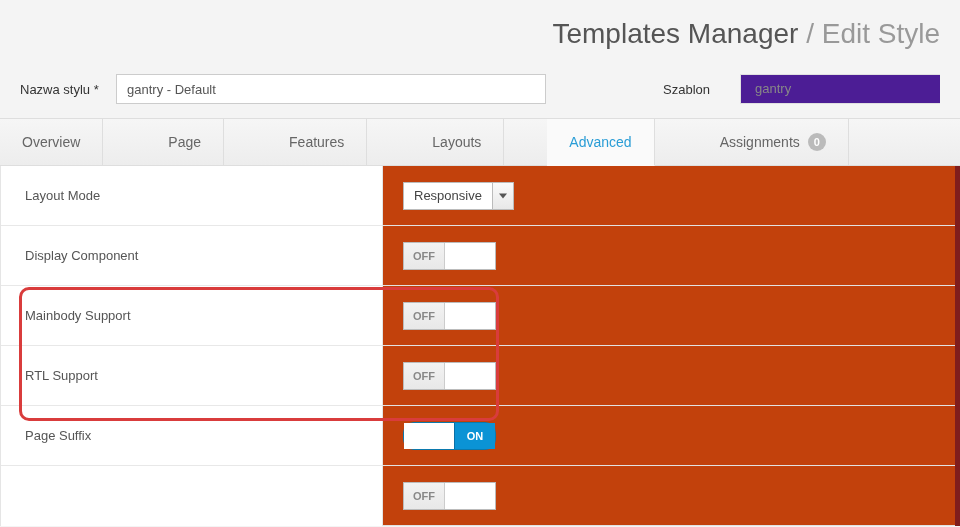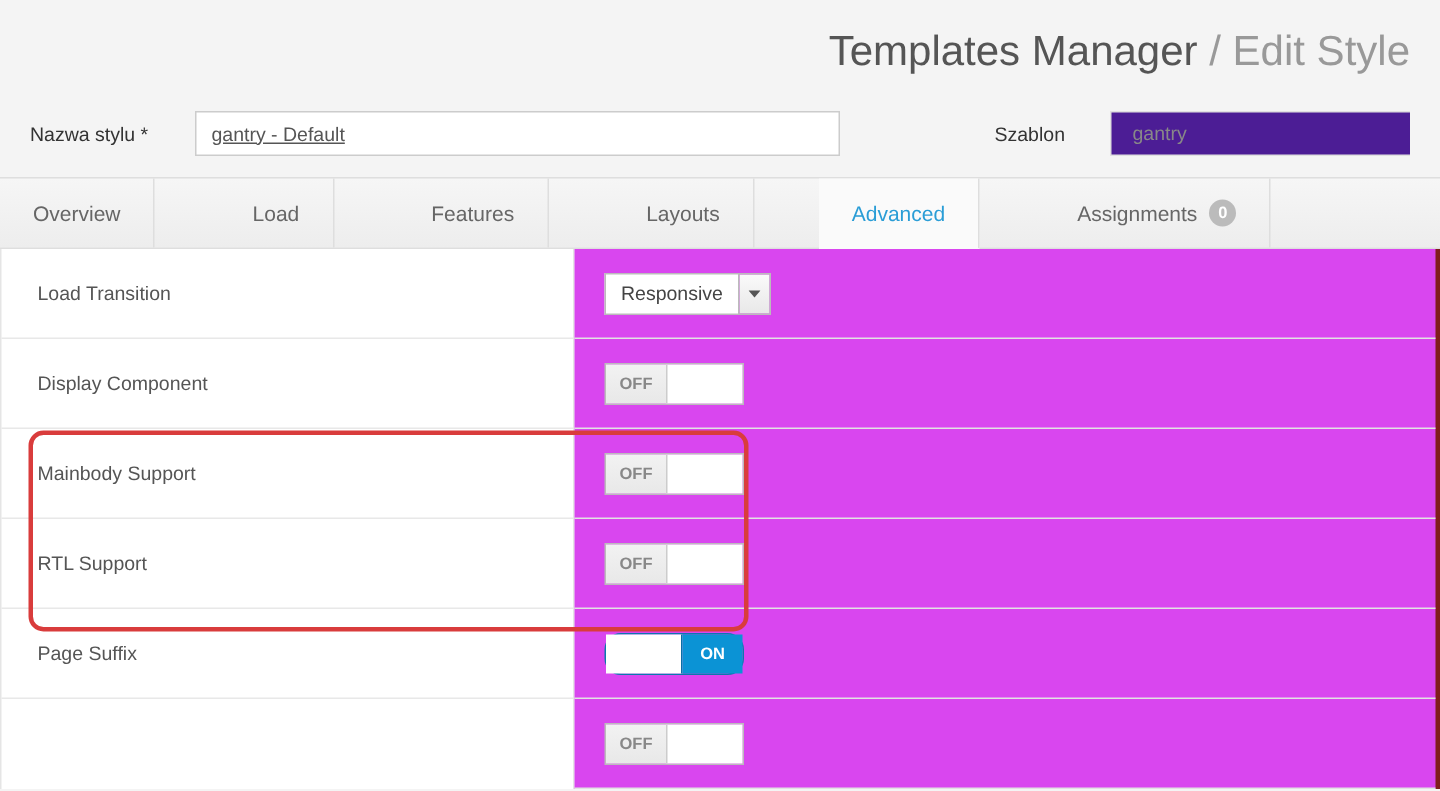--- a/index.html
+++ b/index.html
@@ -21,36 +21,35 @@
     color: #555;
   }
   .header h1 .sub {
     color: #999;
     font-weight: 300;
   }
   .form-row {
     display: flex;
     align-items: center;
     padding: 10px 20px 14px 20px;
-    gap: 20px;
+    gap: 6px;
   }
   .form-row .label-field {
     font-size: 13px;
     color: #333;
     min-width: 90px;
   }
   .text-input {
     border: 1px solid #ccc;
     height: 30px;
     padding: 0 10px;
     font-size: 13px;
     color: #555;
     background: #fff;
     width: 430px;
-    text-decoration: underline;
   }
   .szablon-group {
     margin-left: auto;
     display: flex;
     align-items: center;
     gap: 30px;
   }
   .szablon-value {
     border: 1px solid #e0e0e0;
     background: #4c1d95;
@@ -100,22 +99,22 @@
     display: flex;
   }
   .labels-col {
     width: 383px;
     background: #fff;
     border-right: 1px solid #e5e5e5;
     border-left: 1px solid #e5e5e5;
   }
   .controls-col {
     flex: 1;
-    background: #d946ef;
-    border-right: 3px solid #7f1d1d;
+    background: #c2410c;
+    border-right: 5px solid #7f1d1d;
   }
   .row-l {
     border-bottom: 1px solid #e8e8e8;
     height: 60px;
     display: flex;
     align-items: center;
     padding-left: 24px;
     font-size: 13px;
     color: #555;
   }
@@ -208,33 +207,33 @@
   <span class="label-field">Nazwa stylu *</span>
   <input class="text-input" type="text" value="gantry - Default" style="">
   <div class="szablon-group">
     <span class="label-field" style="min-width:auto">Szablon</span>
     <div class="szablon-value">gantry</div>
   </div>
 </div>
 
 <div class="tabs">
   <div class="tab">Overview</div>
-  <div class="tab">Load</div>
+  <div class="tab">Page</div>
   <div class="tab">Features</div>
   <div class="tab">Layouts</div>
   <div class="tab active">Advanced</div>
   <div class="tab">
     <span>Assignments</span>
     <span class="badge">0</span>
   </div>
 </div>
 
 <div class="panel">
   <div class="labels-col">
-    <div class="row-l">Load Transition</div>
+    <div class="row-l">Layout Mode</div>
     <div class="row-l">Display Component</div>
     <div class="row-l">Mainbody Support</div>
     <div class="row-l">RTL Support</div>
     <div class="row-l">Page Suffix</div>
   </div>
   <div class="controls-col">
     <div class="row-r">
       <div class="select-wrap">
         <div class="select-text">Responsive</div>
         <div class="select-btn">

